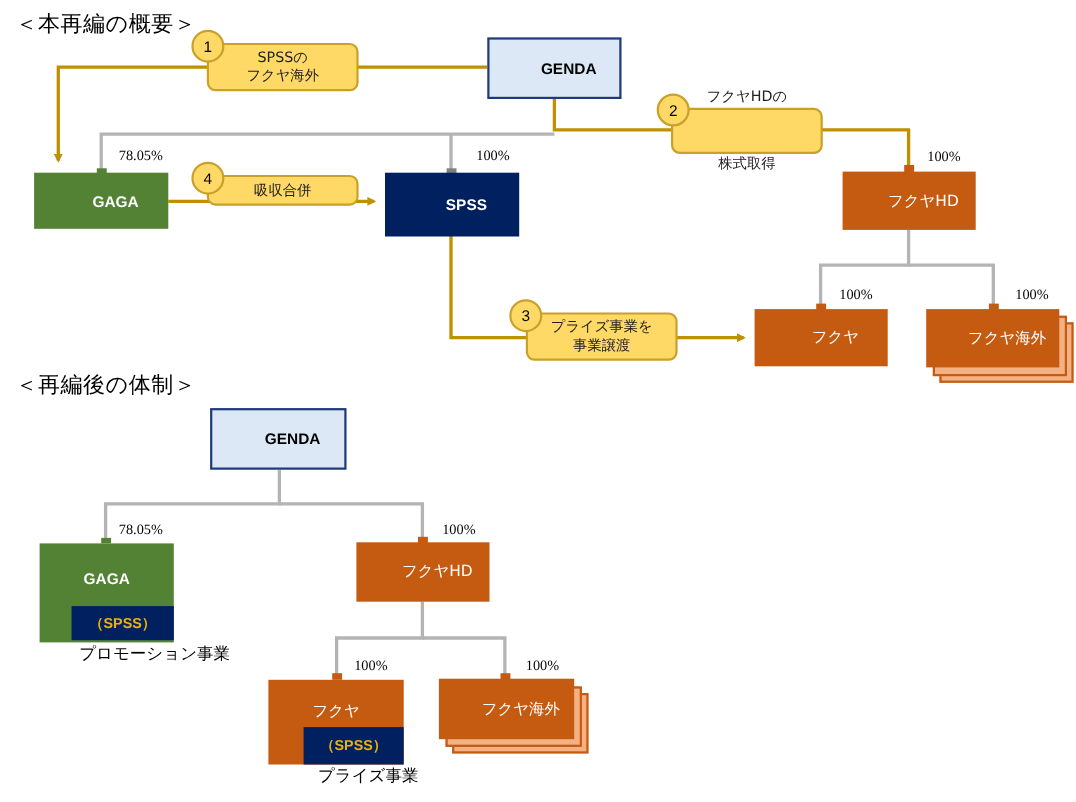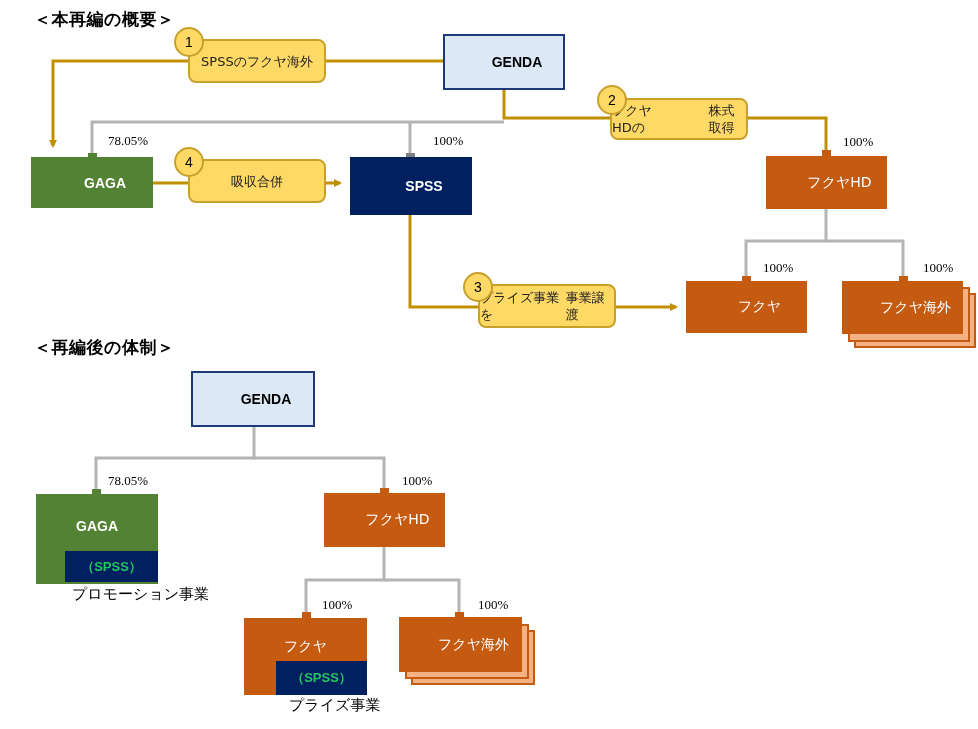--- a/index.html
+++ b/index.html
@@ -1,35 +1,35 @@
 <!DOCTYPE html>
 <html><head>
   <meta charset="utf-8">
   <style>
     html, body { margin:0; padding:0; background:#fff; }
     body { width:978px; height:729px; position:relative; overflow:hidden;
       font-family:"DejaVu Sans","Liberation Sans",sans-serif; color:#000; }
     .abs { position:absolute; }
-    .heading { font-size:17px; font-weight:bold; letter-spacing:0.5px;margin-left:20px; }
+    .heading { font-size:20px; font-weight:normal; letter-spacing:0.5px; }
     .box { position:absolute; display:flex; align-items:center; justify-content:center;
       box-sizing:border-box; font-size:14px;padding-left:26px; }
     .genda { background:#dce8f5; border:2px solid #1f3a7a; color:#000; font-weight:bold;
       font-family:"Liberation Sans",sans-serif; }
     .gaga { background:#548235; color:#fff; font-weight:bold; font-family:"Liberation Sans",sans-serif; }
     .spss { background:#002060; color:#fff; font-weight:bold; font-family:"Liberation Sans",sans-serif; }
     .fukuya { background:#c55a11; color:#fff; }
     .shadow { background:#f4b183; border:2px solid #c55a11; }
     .pct { position:absolute; font-size:13px; font-family:Liberation Serif, serif; }
     .step { position:absolute; background:#ffd966; border:2px solid #c8a02a; border-radius:8px;
-      box-sizing:border-box; display:flex; align-items:center; justify-content:center;
+      box-sizing:border-box; display:flex; flex-direction:column; align-items:center; justify-content:center;
       font-size:13px; line-height:17px; color:#222; }
     .circle { position:absolute; width:30px; height:30px; border-radius:50%; background:#ffd966;
       border:2px solid #c8a02a; box-sizing:border-box; display:flex; align-items:center; justify-content:center;
       font-size:14px; font-family:"Liberation Sans",sans-serif; color:#000; }
-    .sub { position:absolute; background:#002060; color:#22c55e; font-weight:bold; display:flex;
+    .sub { position:absolute; background:#002060; color:#eab308; font-weight:bold; display:flex;
       align-items:center; justify-content:center; font-size:13px; font-family:"Liberation Sans",sans-serif; }
     .caption { position:absolute; font-size:15px; }
     svg.lines { position:absolute; left:0; top:0; }
   </style>
 </head>
 <body>
 
 <svg class="lines" width="978" height="729">
   <defs>
     <marker id="arr" markerWidth="8" markerHeight="8" refX="6" refY="4" orient="auto" markerUnits="userSpaceOnUse">
@@ -103,21 +103,21 @@
   <span>株式取得</span>
 </div>
 <div class="circle" style="left:597px;top:85px;">2</div>
 
 <div class="step" style="left:478px;top:284px;width:138px;height:44px;">
   <span>プライズ事業を</span>
   <span>事業譲渡</span>
 </div>
 <div class="circle" style="left:463px;top:272px;">3</div>
 
-<div class="step" style="left:188px;top:159px;width:138px;height:44px;">
+<div class="step" style="left:188px;top:159px;width:138px;height:28px;">
   <span>吸収合併</span>
 </div>
 <div class="circle" style="left:174px;top:147px;">4</div>
 
 <div class="abs heading" style="left:14px;top:336px;">＜再編後の体制＞</div>
 
 <div class="box genda" style="left:191px;top:371px;width:124px;height:56px;">GENDA</div>
 
 <div class="abs" style="left:36px;top:494px;width:122px;height:90px;background:#548235;">
   <div class="abs" style="left:0;top:24px;width:122px;text-align:center;color:#fff;font-weight:bold;font-size:14px;font-family:'Liberation Sans',sans-serif;">GAGA</div>

